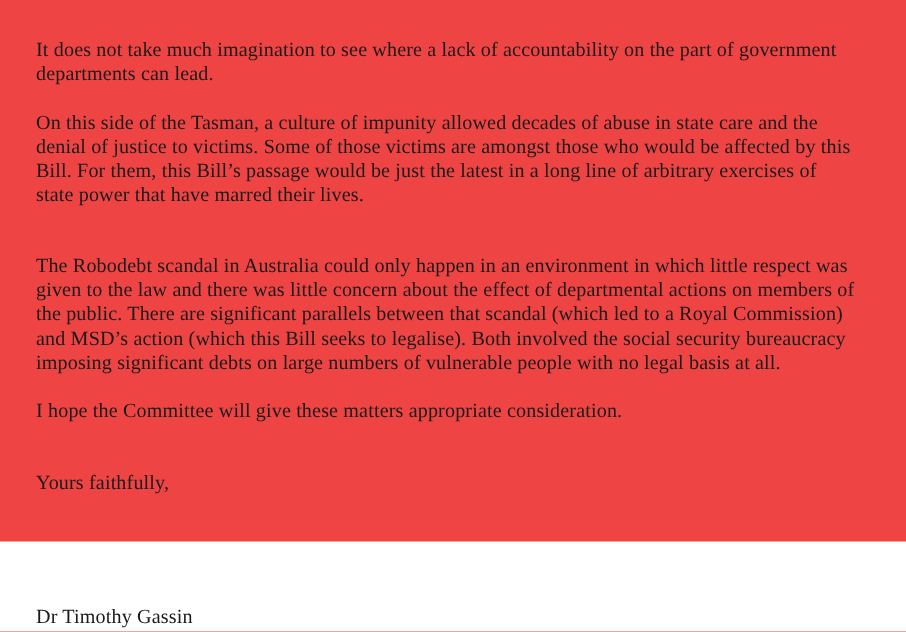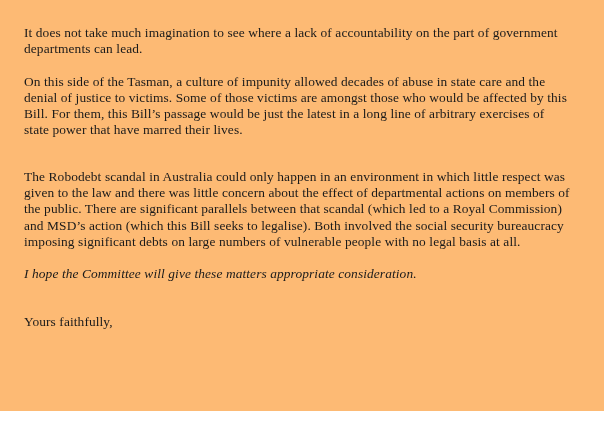--- a/index.html
+++ b/index.html
@@ -8,35 +8,35 @@
   }
   body {
     width: 604px;
     height: 421px;
     background: #ffffff;
     overflow: hidden;
   }
   .page {
     box-sizing: border-box;
     width: 604px;
-    height: 411px;
+    height: 361px;
     padding: 25px 24px 0 24px;
     font-family: "Liberation Serif", serif;
     font-size: 13.4px;
     line-height: 16.3px;
     color: #1a1a1a;
-    background: #fdba74;
+    background: #ef4444;
   }
   .para {
     margin: 0 0 16px 0;
     white-space: pre;      
     letter-spacing: 0.1px;
   }
   .gap-lg   { margin-bottom: 30px; }  
-  .gap-lg2  { margin-bottom: 31px; font-style: italic; }  
+  .gap-lg2  { margin-bottom: 31px; }  
   .gap-xl   { margin-bottom: 73px; }  
   .no-gap   { margin-bottom: 0; }
 </style>
 </head>
 <body>
 
 <div class="page">
   <p class="para">It does not take much imagination to see where a lack of accountability on the part of government
 departments can lead.</p>
 
@@ -48,13 +48,14 @@
   <p class="para">The Robodebt scandal in Australia could only happen in an environment in which little respect was
 given to the law and there was little concern about the effect of departmental actions on members of
 the public. There are significant parallels between that scandal (which led to a Royal Commission)
 and MSD’s action (which this Bill seeks to legalise). Both involved the social security bureaucracy
 imposing significant debts on large numbers of vulnerable people with no legal basis at all.</p>
 
   <p class="para gap-lg2">I hope the Committee will give these matters appropriate consideration.</p>
 
   <p class="para gap-xl">Yours faithfully,</p>
 
+  <p class="para no-gap">Dr Timothy Gassin</p>
 </div>
 
 </body></html>

